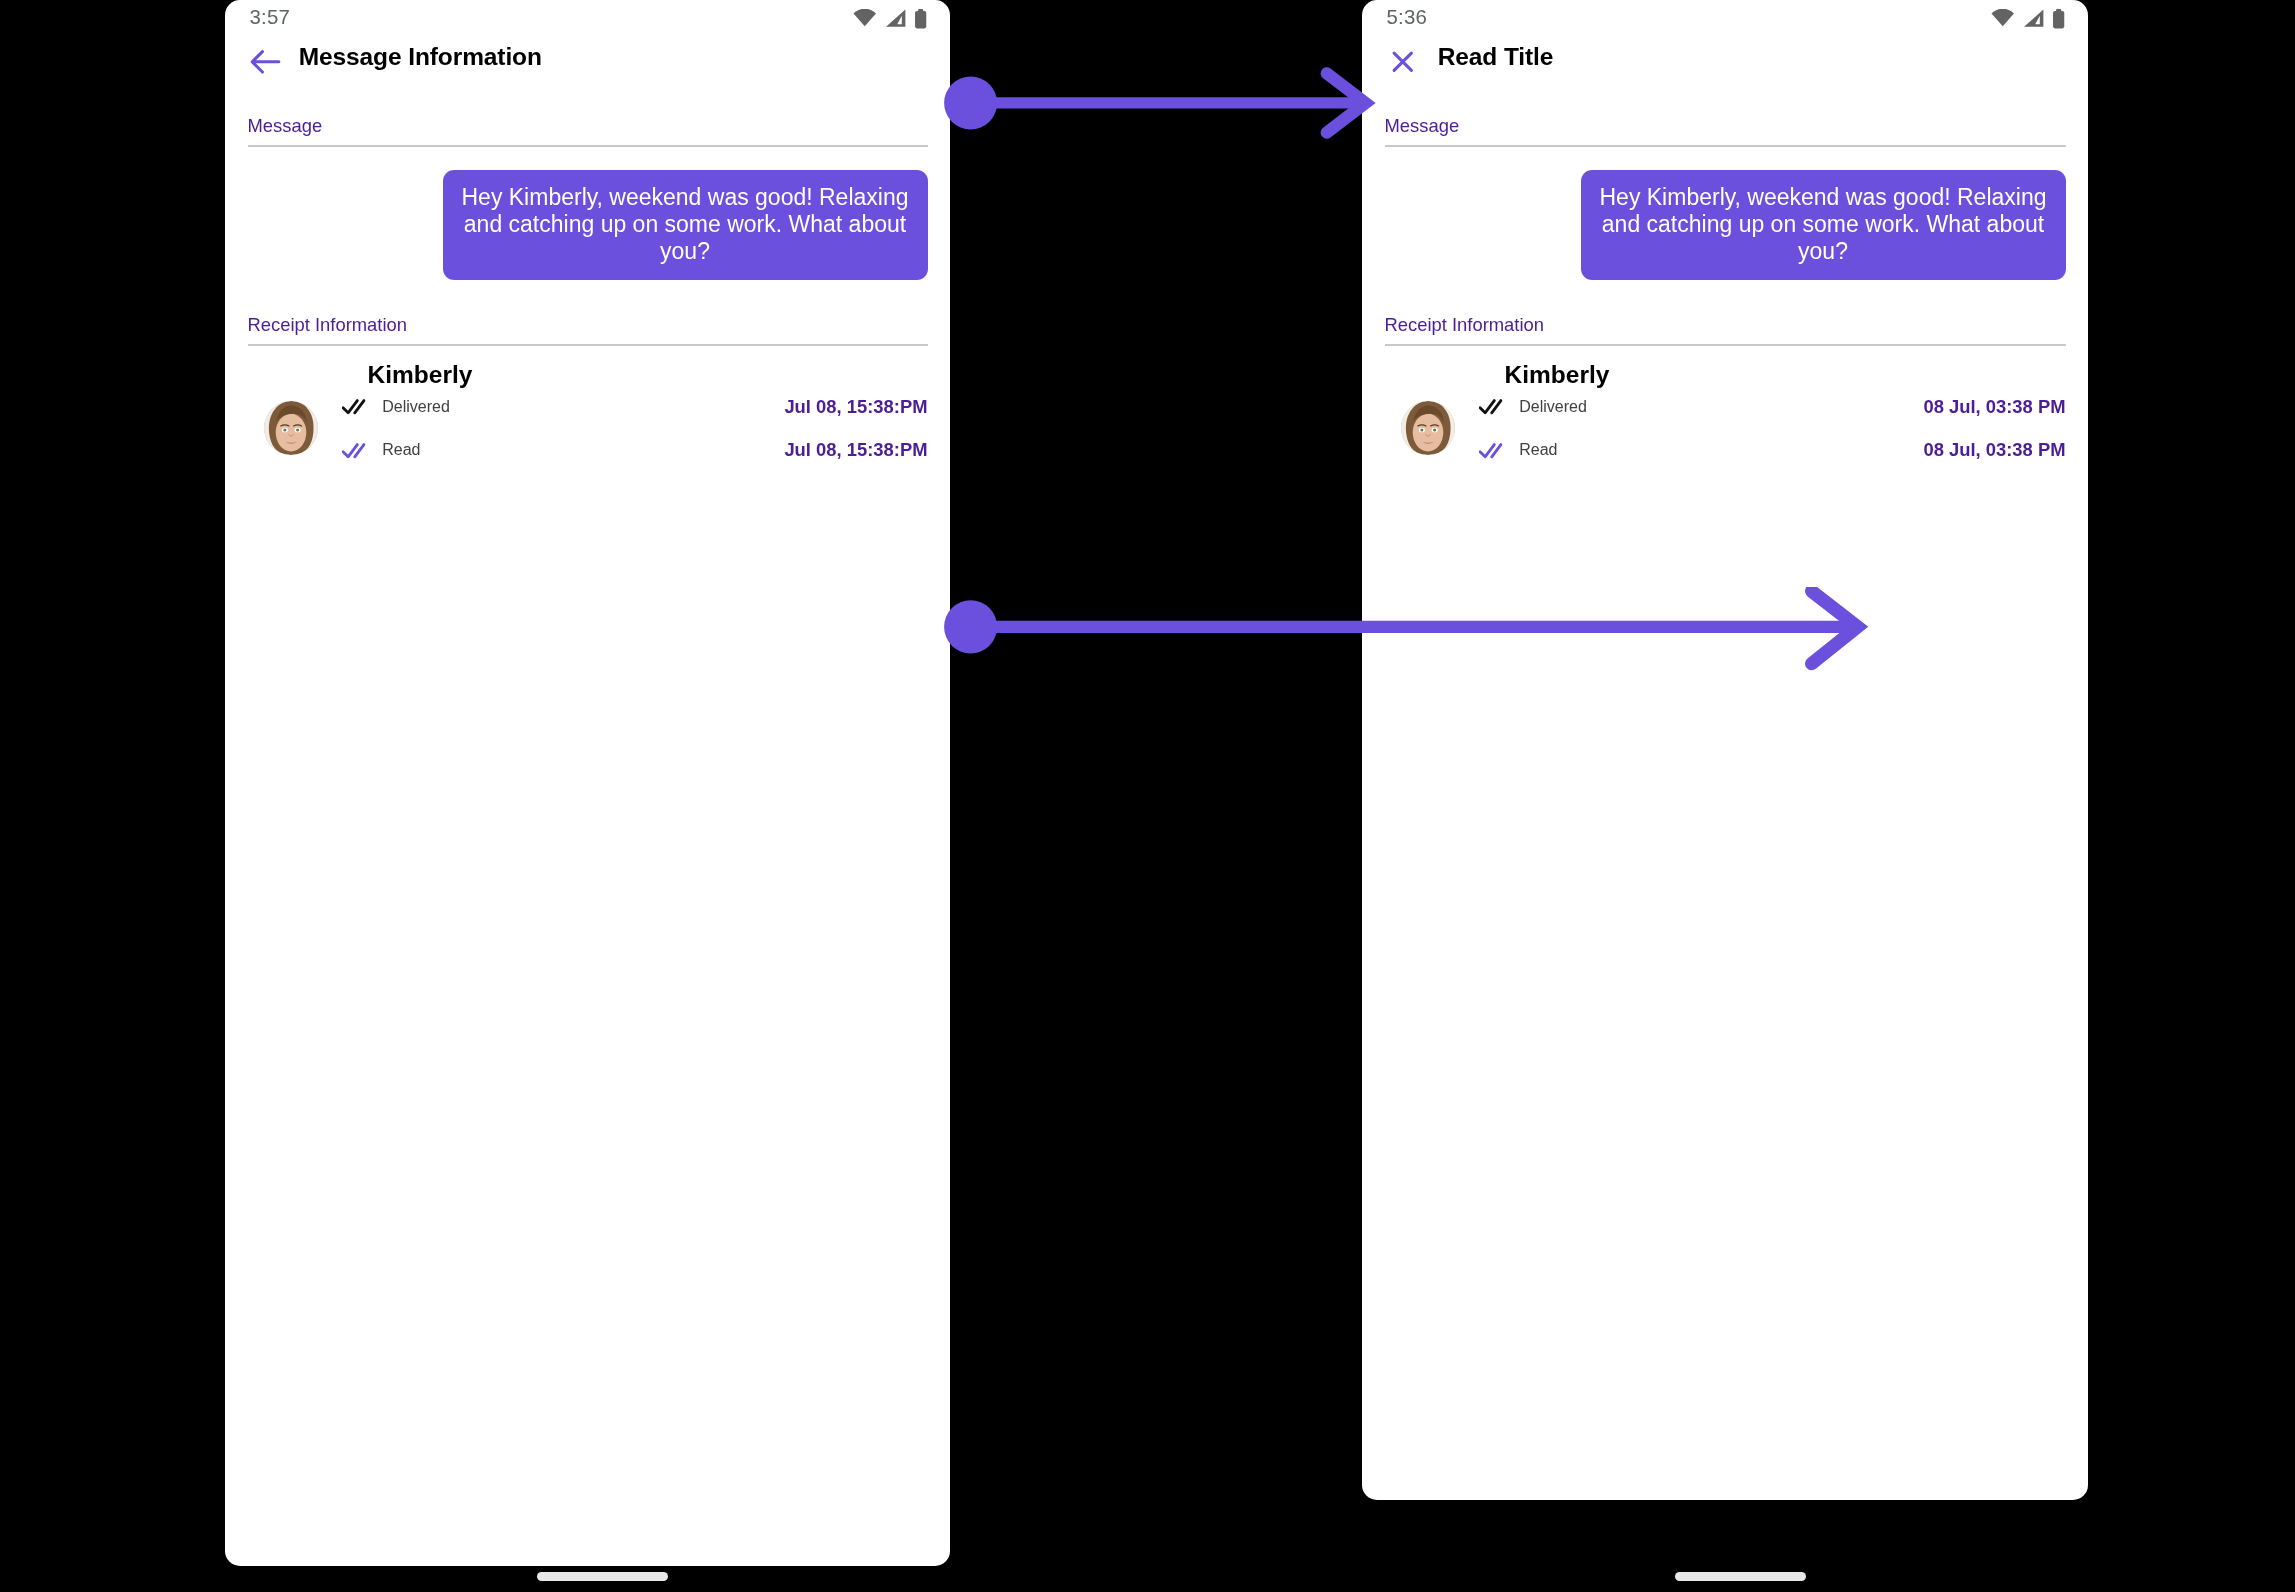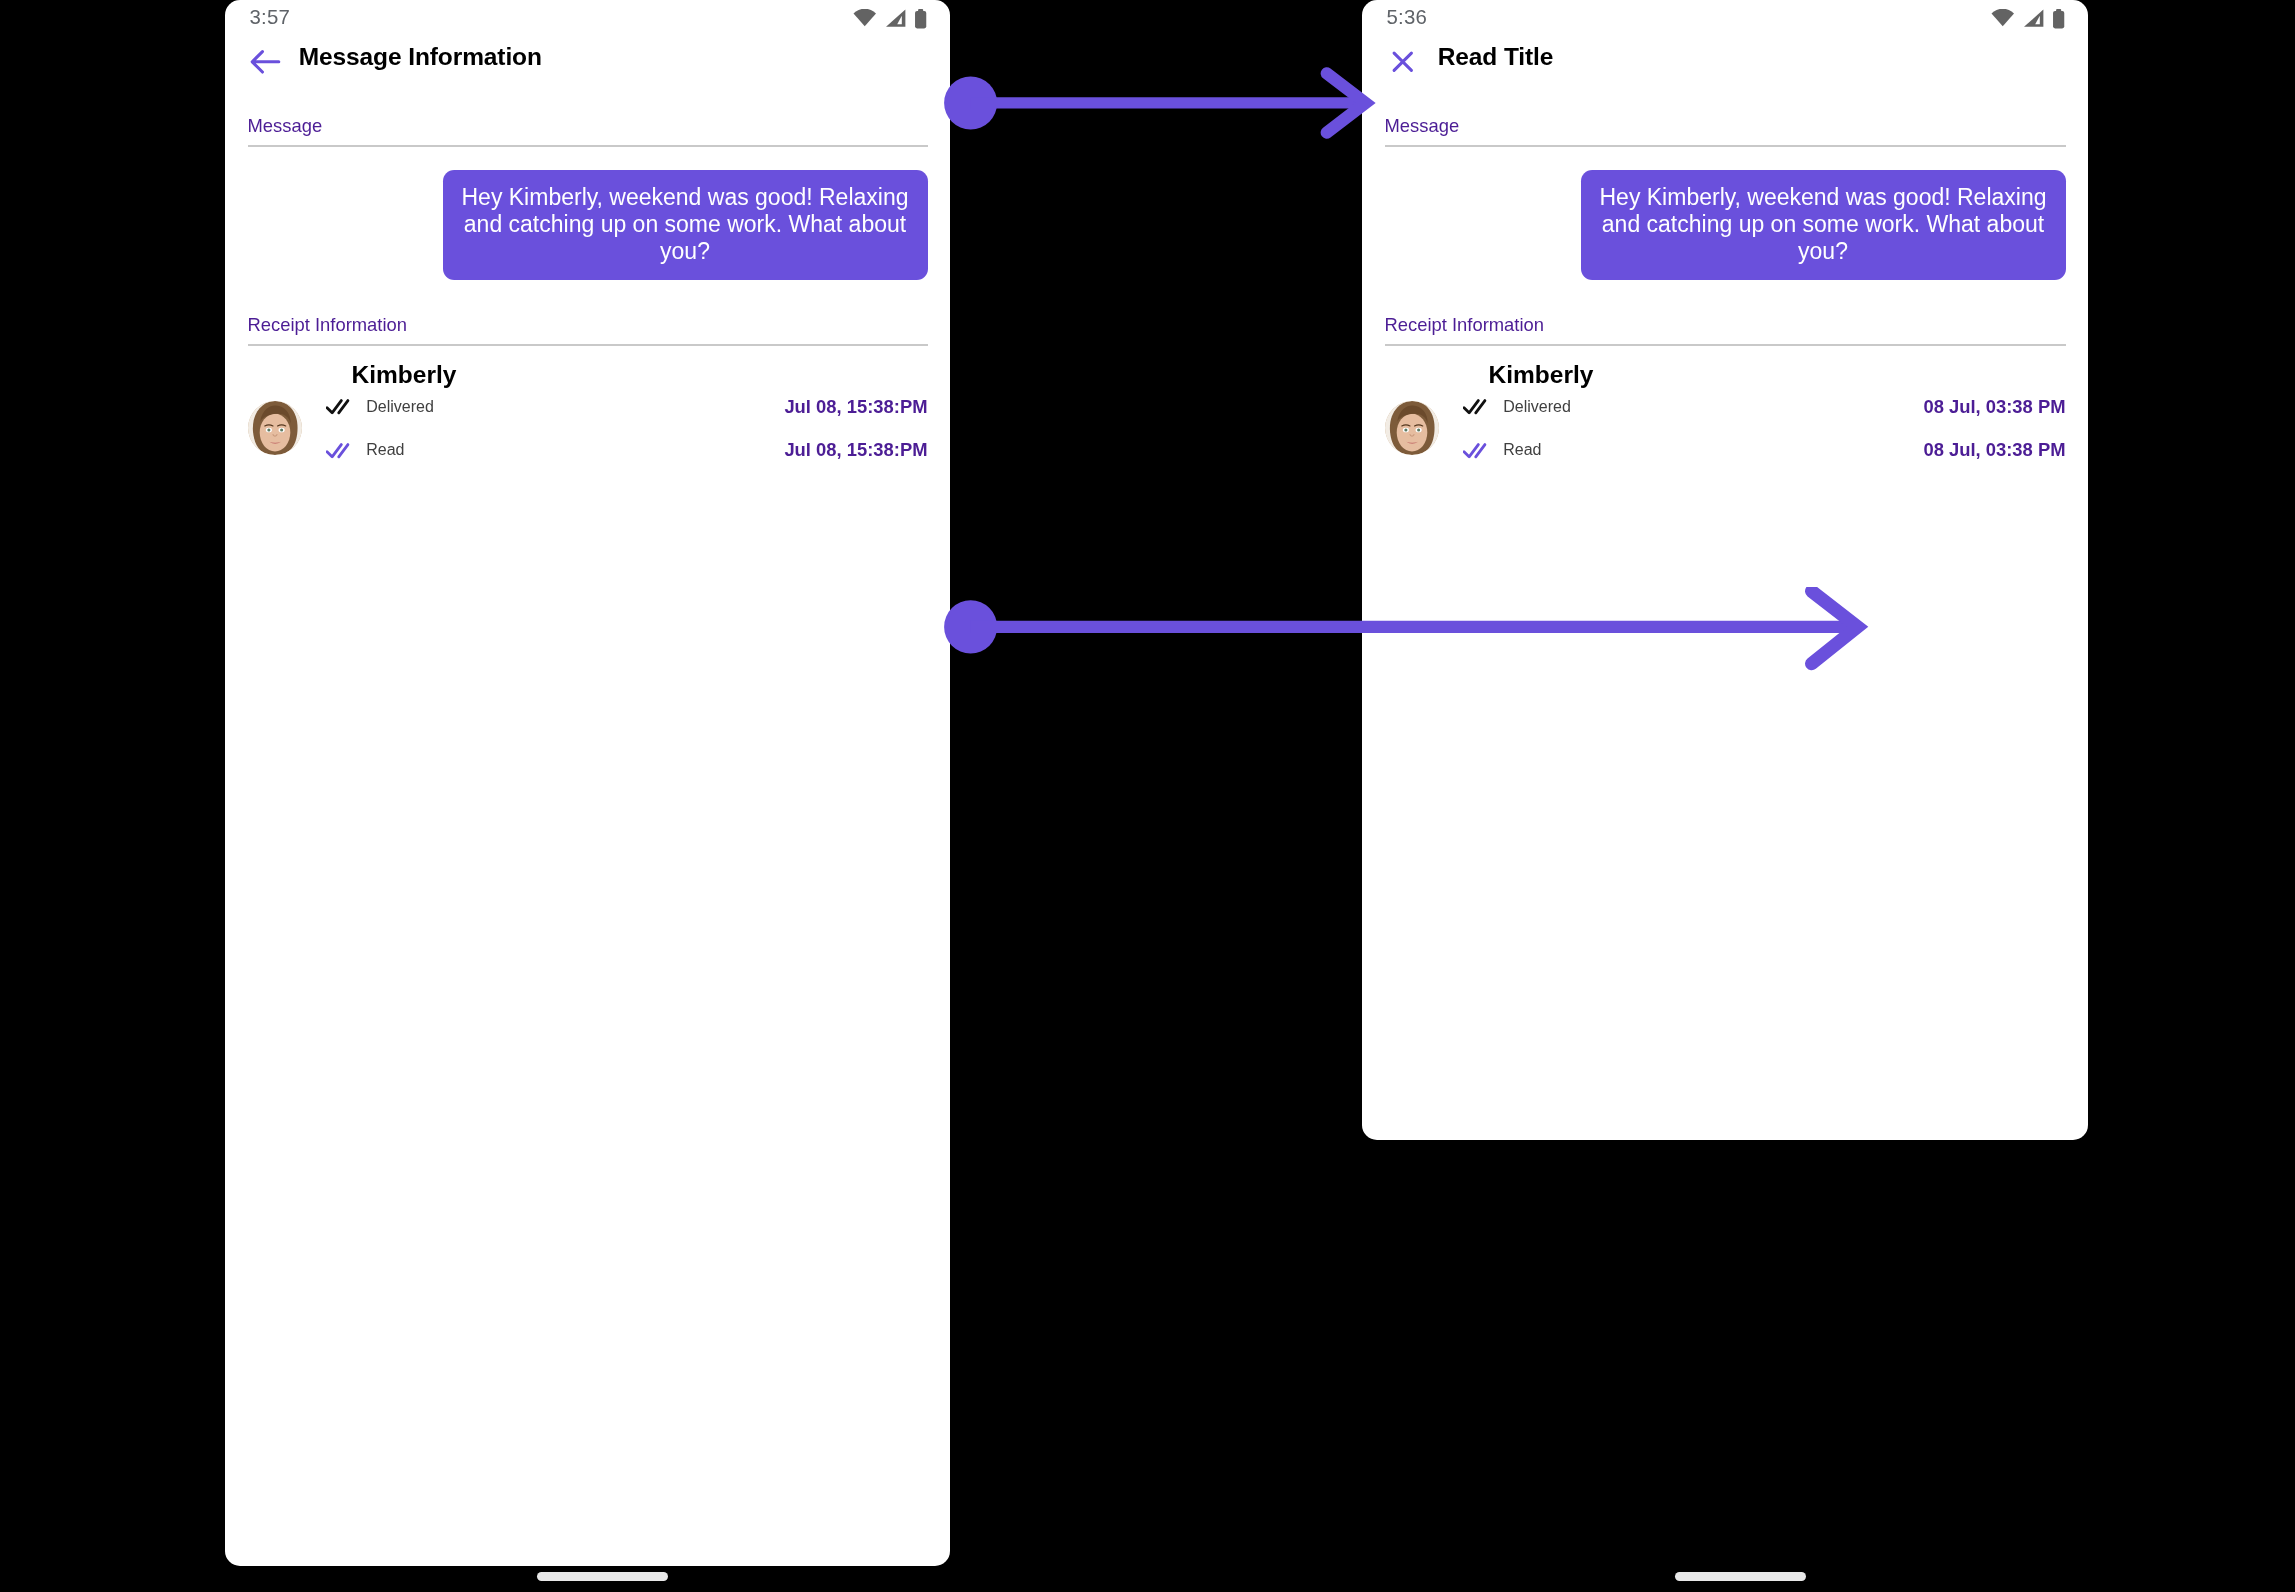--- a/index.html
+++ b/index.html
@@ -18,21 +18,21 @@
   
   .phone {
     position: absolute;
     background: #ffffff;
     border-top-left-radius: 33px;
     border-top-right-radius: 33px;
     overflow: hidden;
     border-radius: 15px;
   }
   #phone-left  { left: 225px;  top: 0; width: 725px; height: 1566px; }
-  #phone-right { left: 1362px; top: 0; width: 726px; height: 1140px; }
+  #phone-right { left: 1362px; top: 0; width: 726px; height: 1500px; }
 
   
   .status-bar {
     position: relative;
     height: 43px;
     width: 100%;
   }
   .status-time {
     position: absolute;
     left: 24.5px;
@@ -107,20 +107,21 @@
     font-size: 23px;
     line-height: 1.18;
     box-sizing: border-box;
     text-align: center;
   }
 
   
   .receipt-block {
     padding: 15.3px 22.5px 0 22.5px;
     position: relative;
+    margin-left: 16px;
   }
   .receipt-name {
     font-size: 24.5px;
     font-weight: bold;
     color: #000000;
     margin-left: 104px;
     margin-bottom: 3.1px;
   }
   .receipt-body {
     display: flex;

